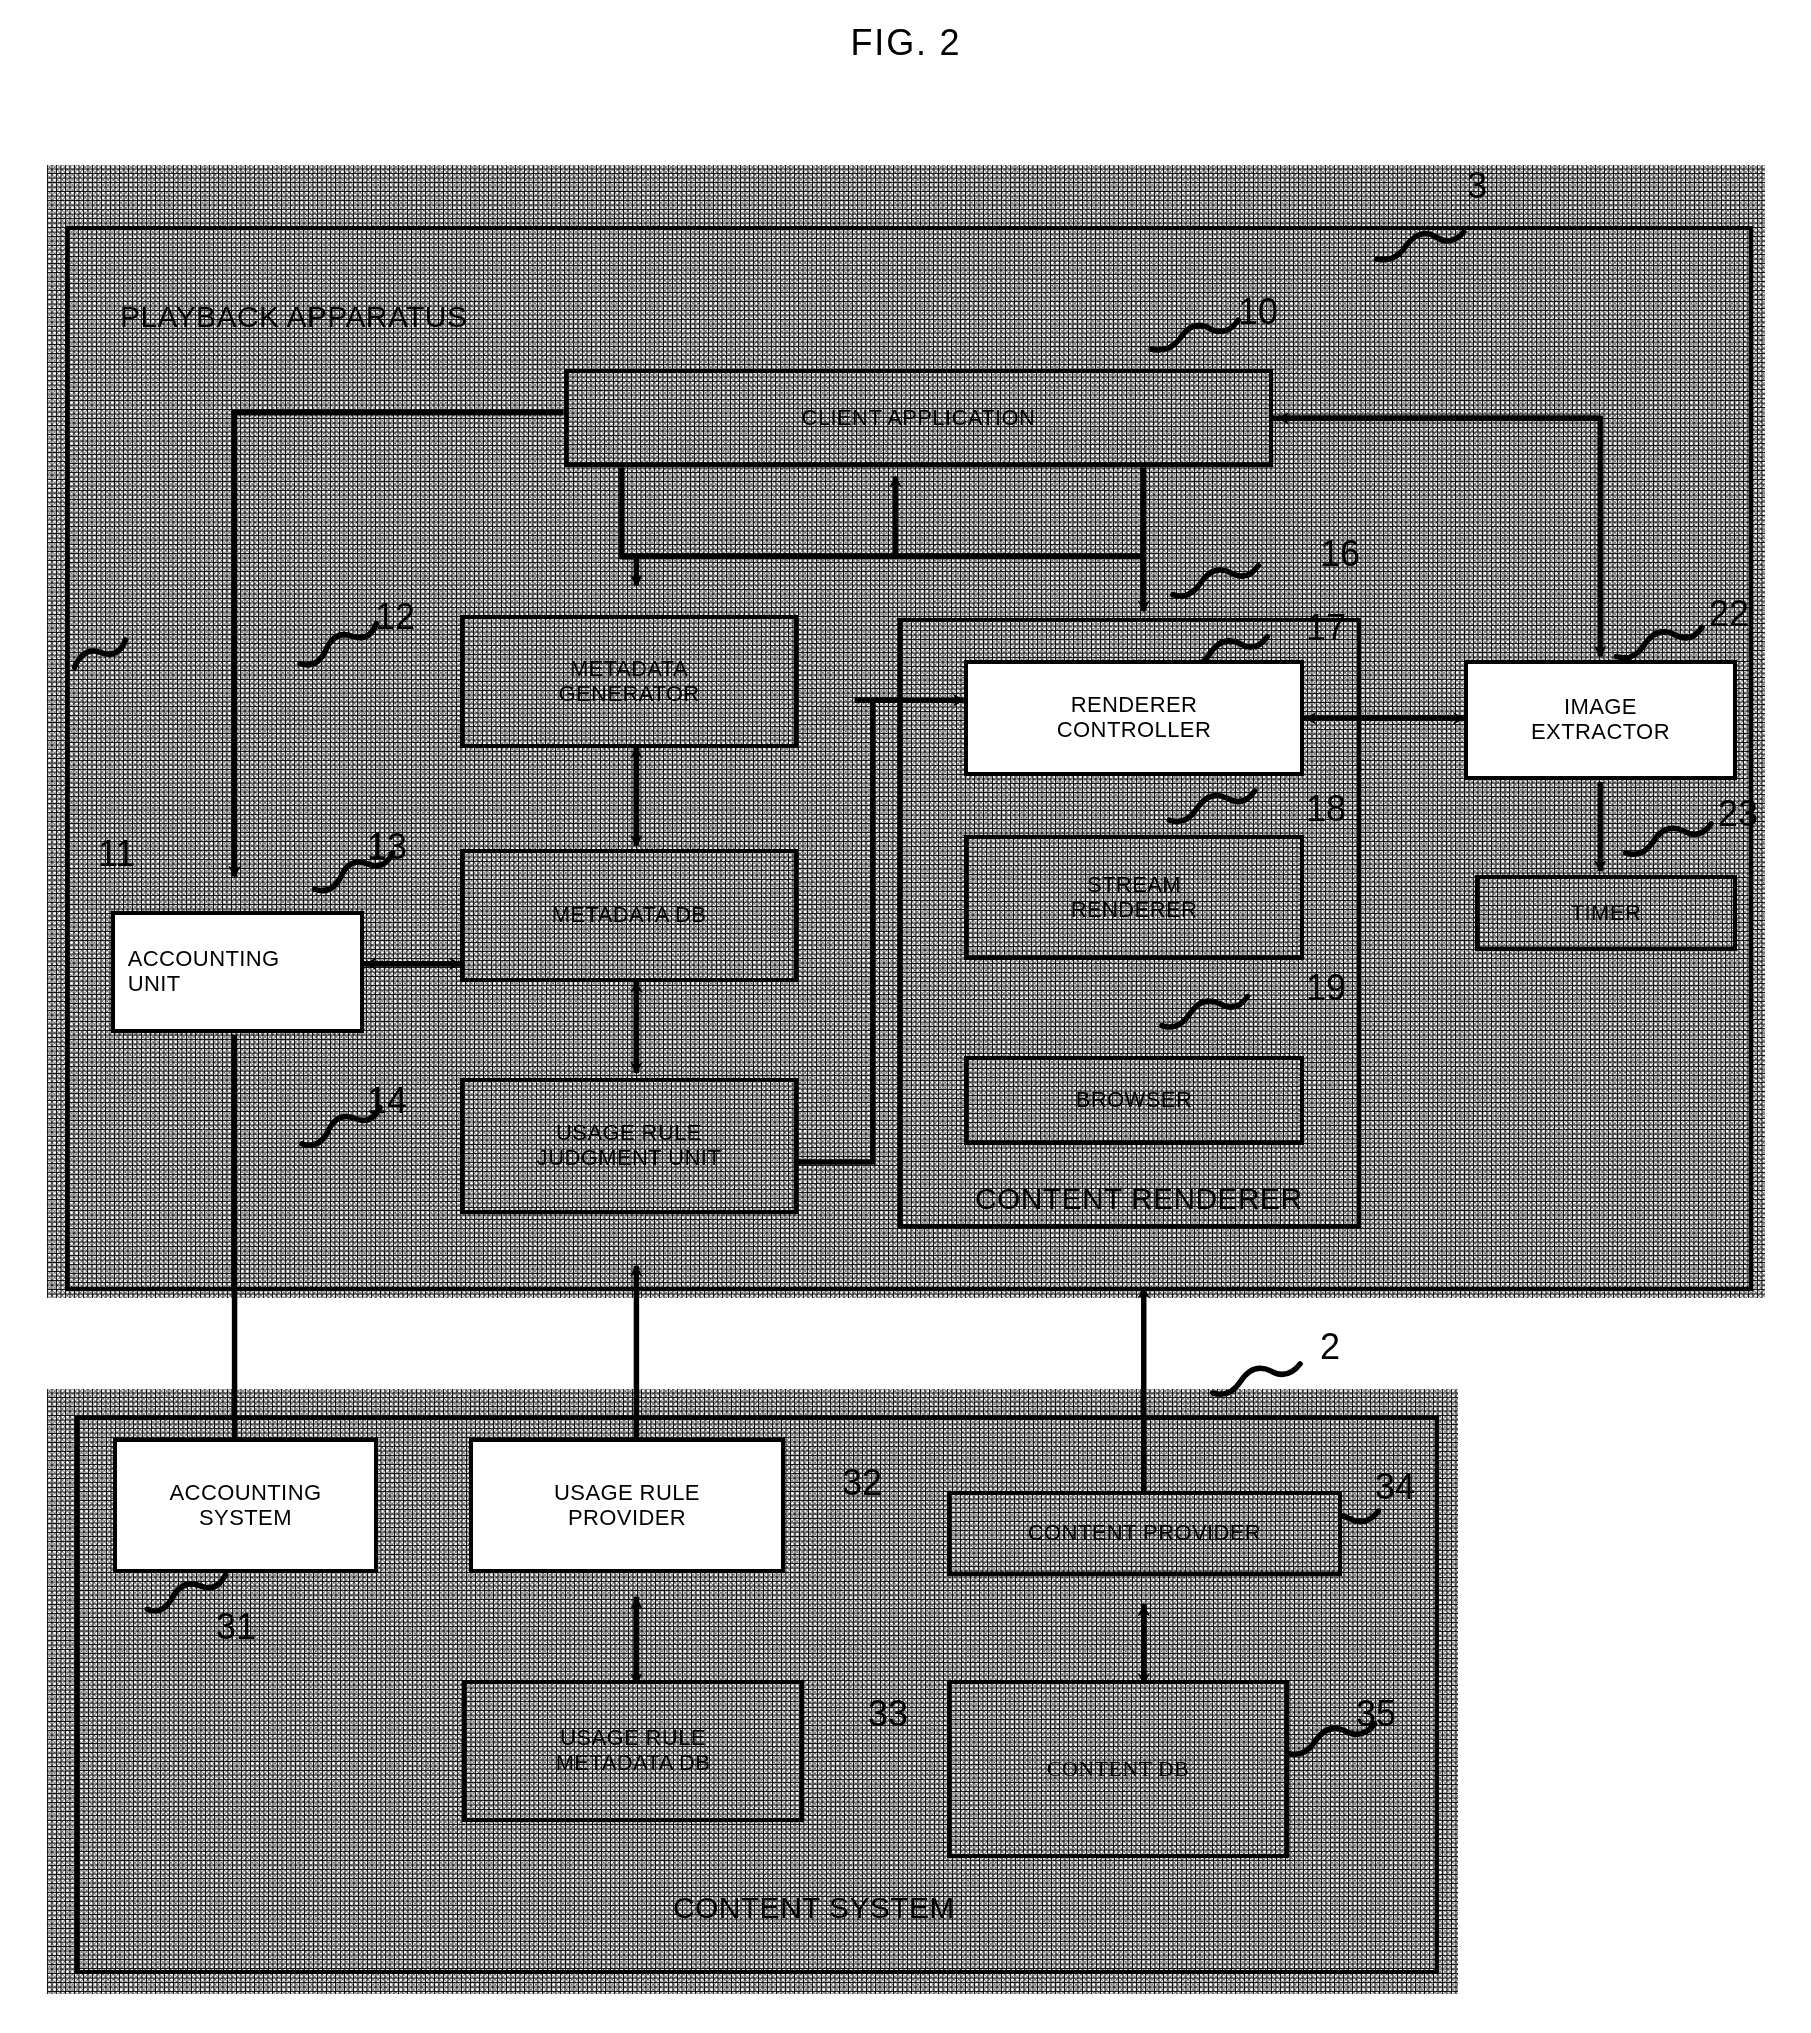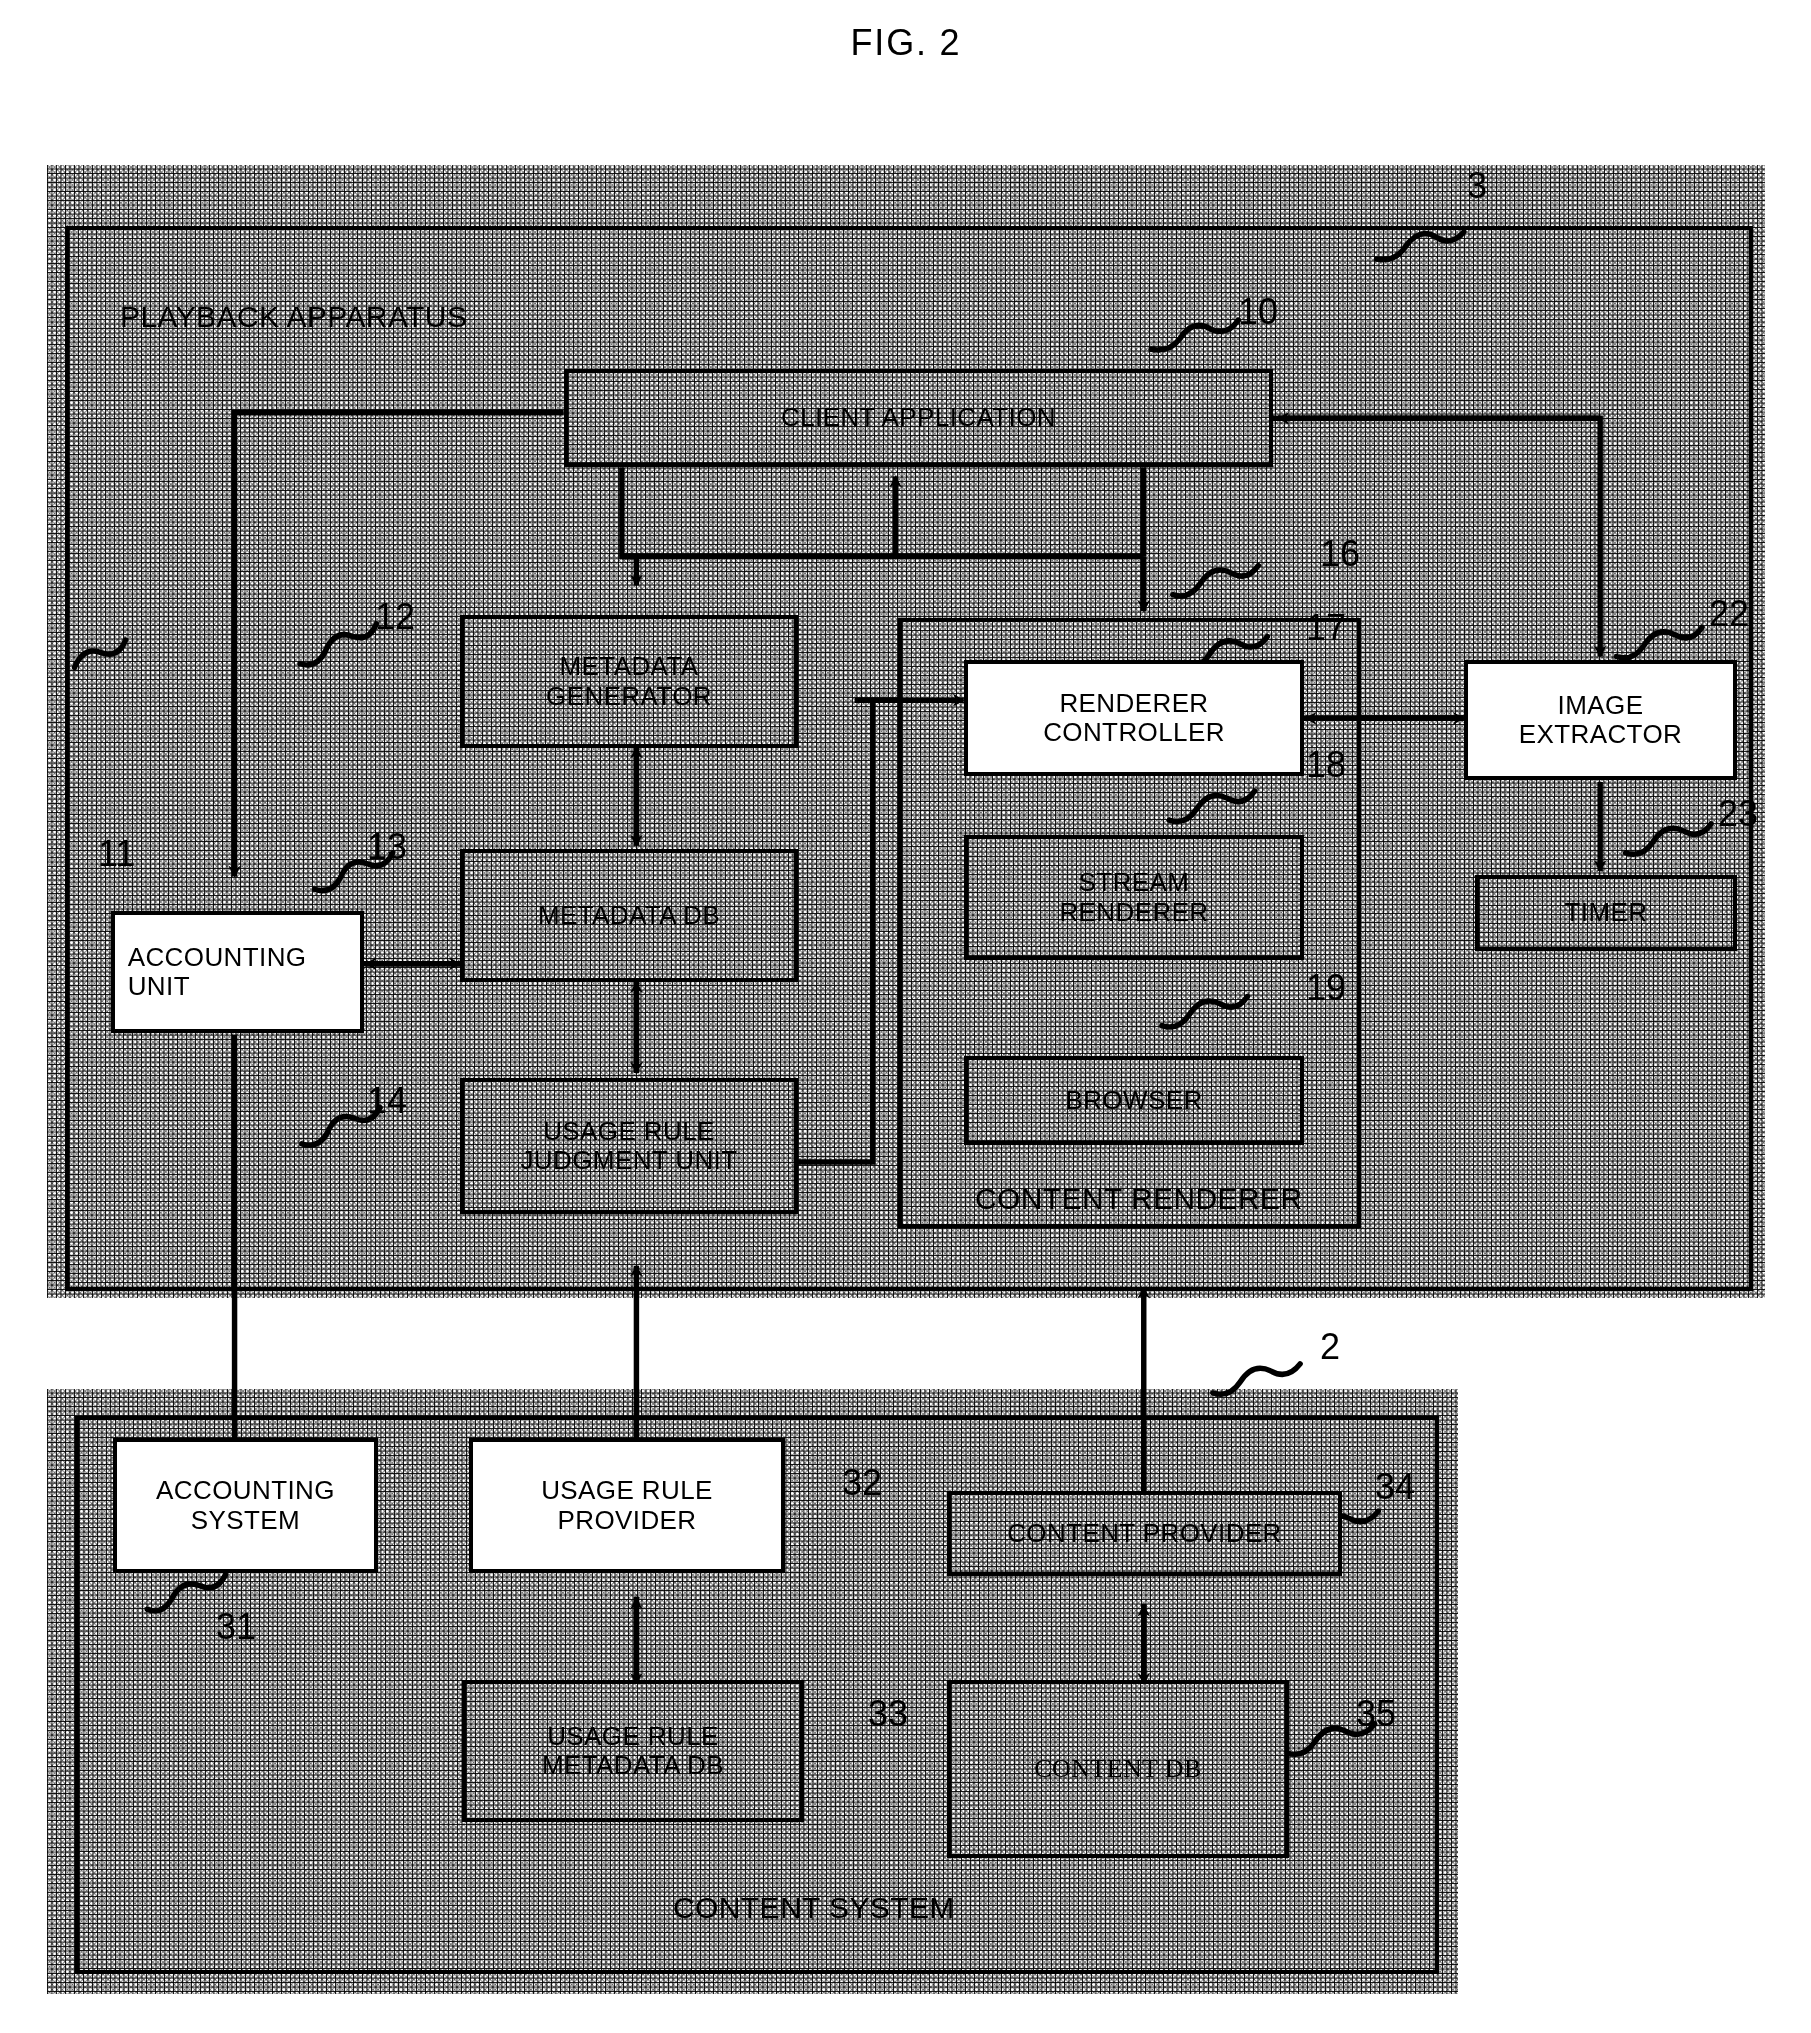--- a/index.html
+++ b/index.html
@@ -54,21 +54,21 @@
 
   
   .box {
     position: absolute;
     border: 4.5px solid #000;
     box-sizing: border-box;
     display: flex;
     align-items: center;
     justify-content: center;
     text-align: center;
-    font-size: 26px;
+    font-size: 22px;
     line-height: 1.12;
     letter-spacing: 0.4px;
     font-family: "Liberation Sans", sans-serif;
   }
   .box.white { background: #ffffff; }
   .box .lbl { padding: 0 5.5px; white-space: pre-line; }
   .box.leftal { justify-content: flex-start; text-align: left; }
   .box.leftal .lbl { padding-left: 12.7px; }
 
   
@@ -284,21 +284,21 @@
   <div class="ref" style="left:98px; top:833px;">11</div>
 
   <div class="ref" style="left:367px; top:826px;">13</div>
 
   <div class="ref" style="left:367px; top:1080px;">14</div>
 
   <div class="ref" style="left:1320px; top:533px;border-radius:13px;">16</div>
 
   <div class="ref" style="left:1306px; top:607px;">17</div>
 
-  <div class="ref" style="left:1306px; top:744px;">18</div>
+  <div class="ref" style="left:1306px; top:788px;">18</div>
 
   <div class="ref" style="left:1306px; top:967px;">19</div>
 
   <div class="ref" style="left:1709px; top:593px;">22</div>
 
   <div class="ref" style="left:1718px; top:793px;">23</div>
 
   <div class="ref" style="left:1320px; top:1326px;">2</div>
 
   <div class="ref" style="left:216px; top:1606px;">31</div>

